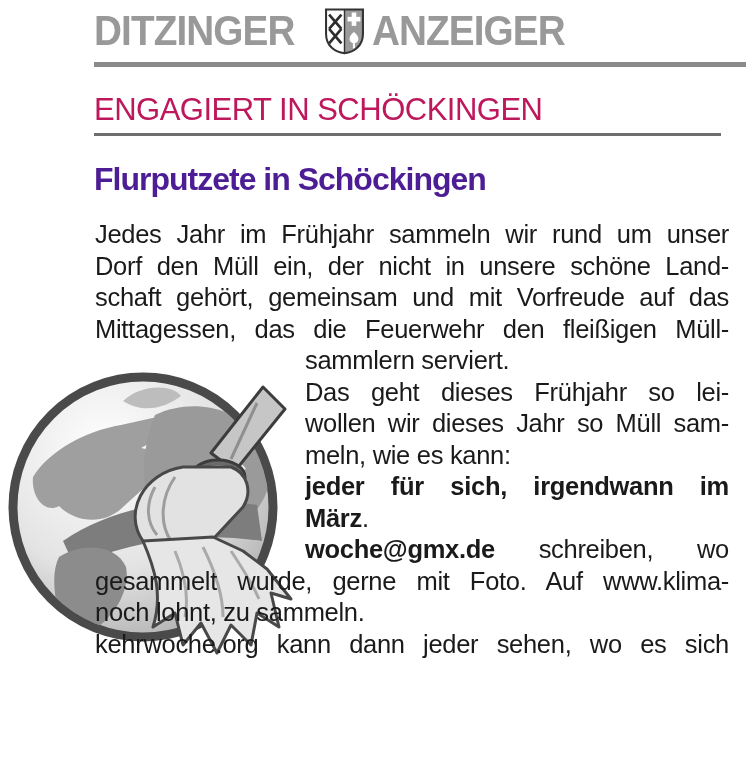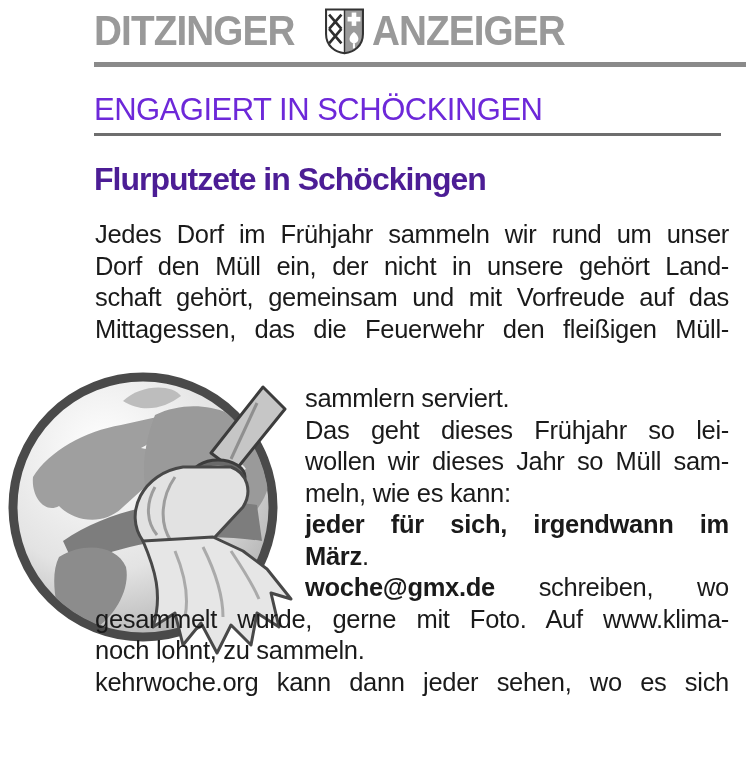--- a/index.html
+++ b/index.html
@@ -8,28 +8,28 @@
   
   .masthead{position:absolute;left:94px;top:6px;display:flex;align-items:center;gap:7px;}
   .mast-word{font-size:43px;font-weight:bold;letter-spacing:-1px;
              transform:scaleX(0.9);transform-origin:left center;white-space:nowrap;}
   .mast-word.right{transform-origin:left center;}
   .crest{width:41px;height:48px;flex:0 0 auto;}
   
   .rule-thick{position:absolute;left:94px;right:0;top:62px;height:5px;background:#8a8a8a;}
   .rule-thin{position:absolute;left:94px;top:133px;width:627px;height:3px;background:#6e6e6e;}
   
-  .kicker{position:absolute;left:94px;top:92px;font-size:31px;color:#6d28d9;
+  .kicker{position:absolute;left:94px;top:92px;font-size:31px;color:#be185d;
           letter-spacing:-0.5px;white-space:nowrap;}
   .headline{position:absolute;left:94px;top:161px;font-size:32px;font-weight:bold;
             color:#4c1d95;letter-spacing:-1px;white-space:nowrap;}
   
   .body-copy{position:absolute;left:95px;top:219px;width:634px;font-size:25.5px;
              line-height:31.5px;color:#1a1a1a;letter-spacing:-0.3px;}
-  .wrap-section{margin-left:210px;width:424px;margin-top:38px;}
+  .wrap-section{margin-left:210px;width:424px;}
   .line{height:31.5px;overflow:hidden;}
   .line.just{text-align:justify;text-align-last:justify;}
   .line .b{font-weight:bold;}
   
   .globe-box{position:absolute;left:5px;top:355px;width:288px;height:308px;}
 </style>
 </head>
 <body>
 
 <div class="page">
@@ -93,22 +93,22 @@
       <path d="M178,112 C138,118 118,158 138,186 C156,204 192,200 210,182 L238,152 C248,136 242,118 226,112 Z" fill="#e2e2e2" stroke="#484848" stroke-width="3" stroke-linejoin="round"></path>
       <path d="M150,132 C140,150 142,168 152,180 M170,122 C156,142 154,168 166,186" stroke="#9d9d9d" stroke-width="3" fill="none"></path>
 
       <path d="M138,186 C150,214 158,240 148,272 L170,258 L178,290 L196,268 L212,298 L226,270 L246,290 L252,258 L274,272 L266,238 L286,244 L262,214 L238,196 L208,182 Z" fill="#e6e6e6" stroke="#484848" stroke-width="3" stroke-linejoin="round"></path>
       <path d="M170,196 C180,220 184,242 180,262 M198,192 C210,216 218,240 218,262 M226,196 C238,214 248,230 254,244" stroke="#aaaaaa" stroke-width="3" fill="none"></path>
     </svg>
   </div>
 
   <div class="body-copy">
     <div>
-        <div class="line just"><span>Jedes Dorf im Frühjahr sammeln wir rund um unser</span></div>
-        <div class="line just"><span>Dorf den Müll ein, der nicht in unsere gehört Land-</span></div>
+        <div class="line just"><span>Jedes Jahr im Frühjahr sammeln wir rund um unser</span></div>
+        <div class="line just"><span>Dorf den Müll ein, der nicht in unsere schöne Land-</span></div>
         <div class="line just"><span>schaft gehört, gemeinsam und mit Vorfreude auf das</span></div>
         <div class="line just"><span>Mittagessen, das die Feuerwehr den fleißigen Müll-</span></div>
       </div>
     <div class="wrap-section">
         <div class="line"><span>sammlern serviert.</span></div>
         <div class="line just"><span>Das geht dieses Frühjahr so lei-</span></div>
         <div class="line just"><span>wollen wir dieses Jahr so Müll sam-</span></div>
         <div class="line"><span>meln, wie es kann:</span></div>
         <div class="line just"><span class="b">jeder für sich, irgendwann im</span></div>
         <div class="line"><span class="b">März</span><span>.</span></div>

